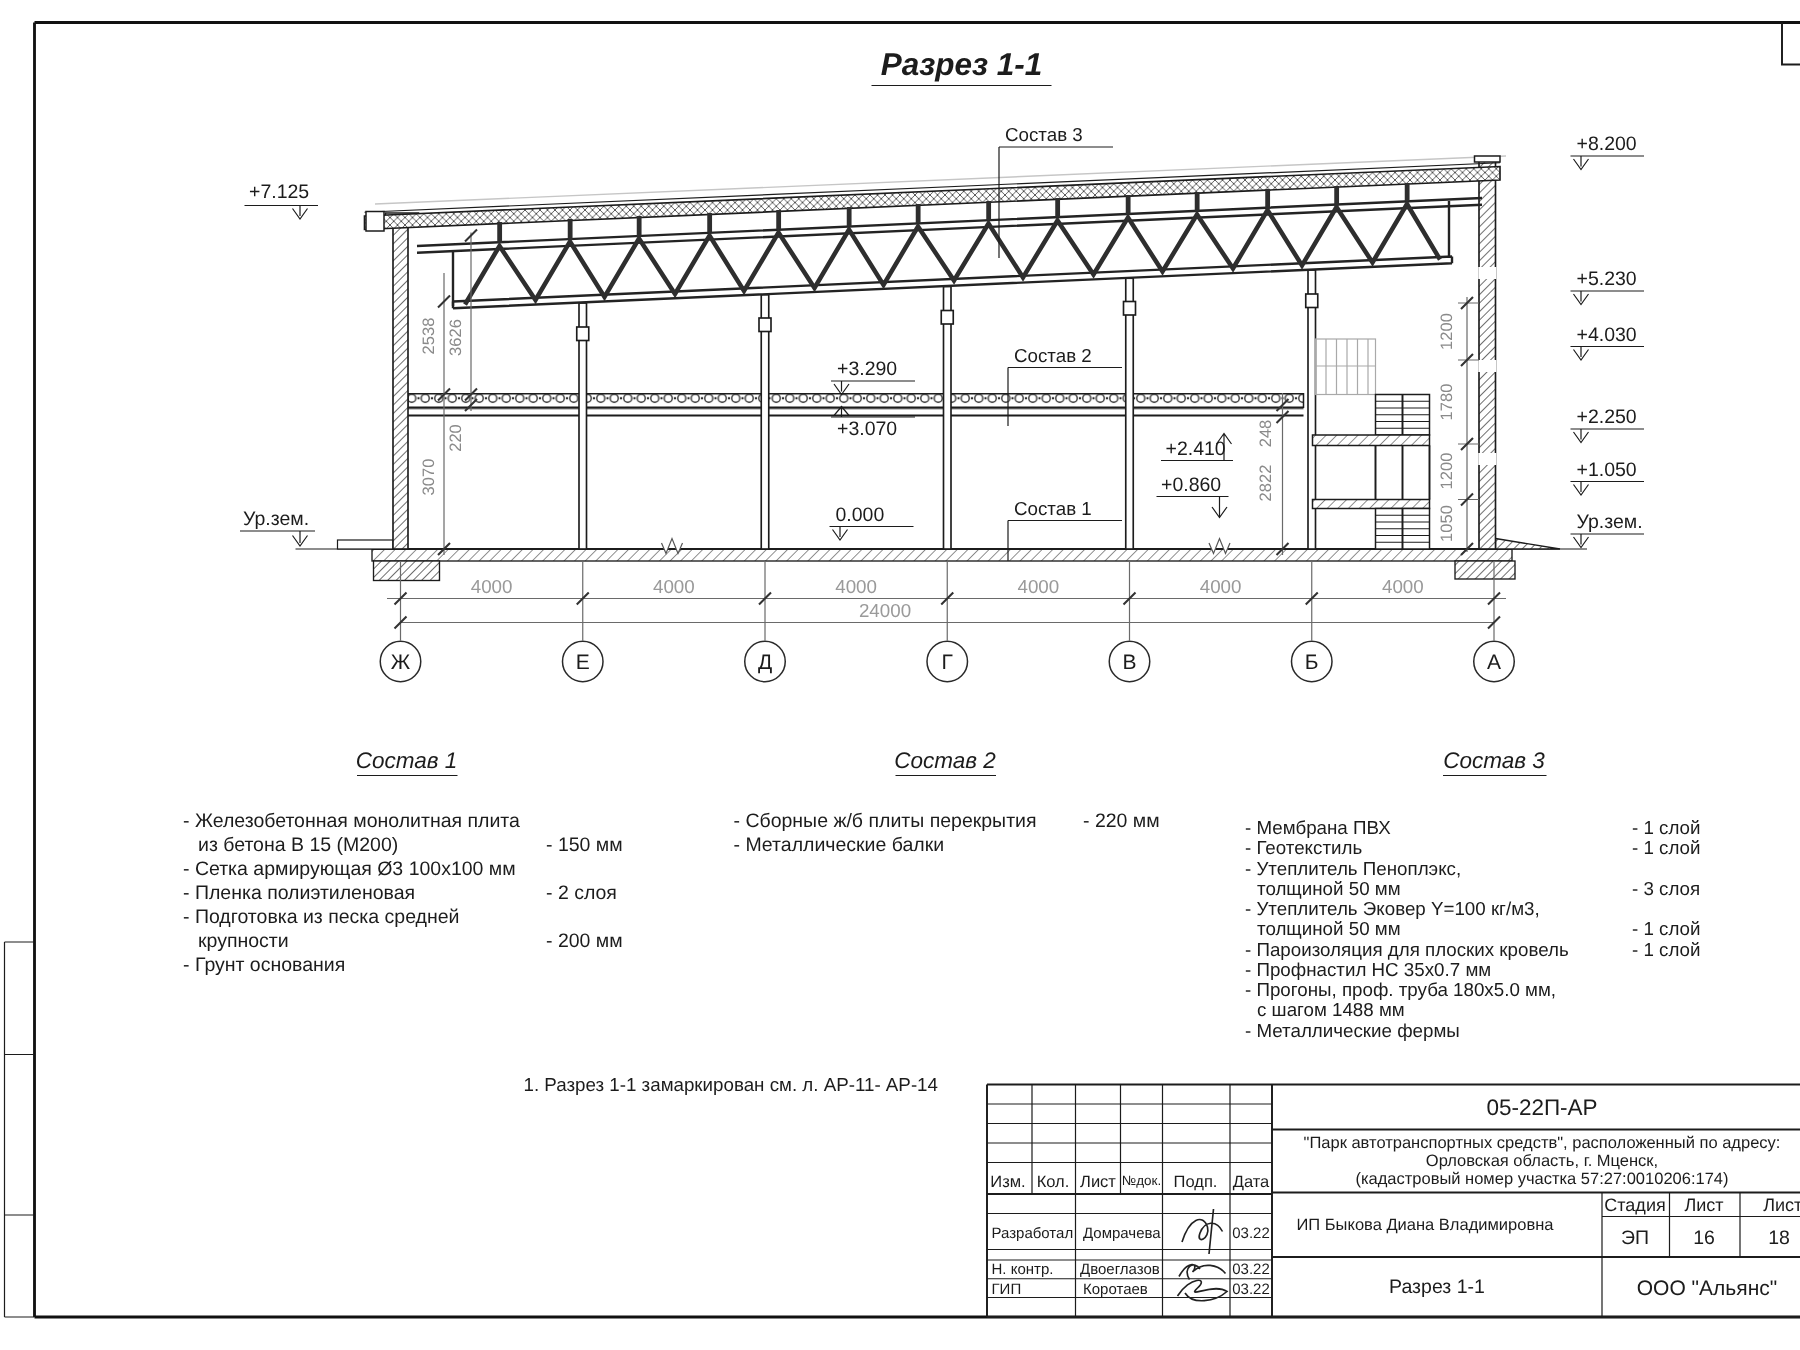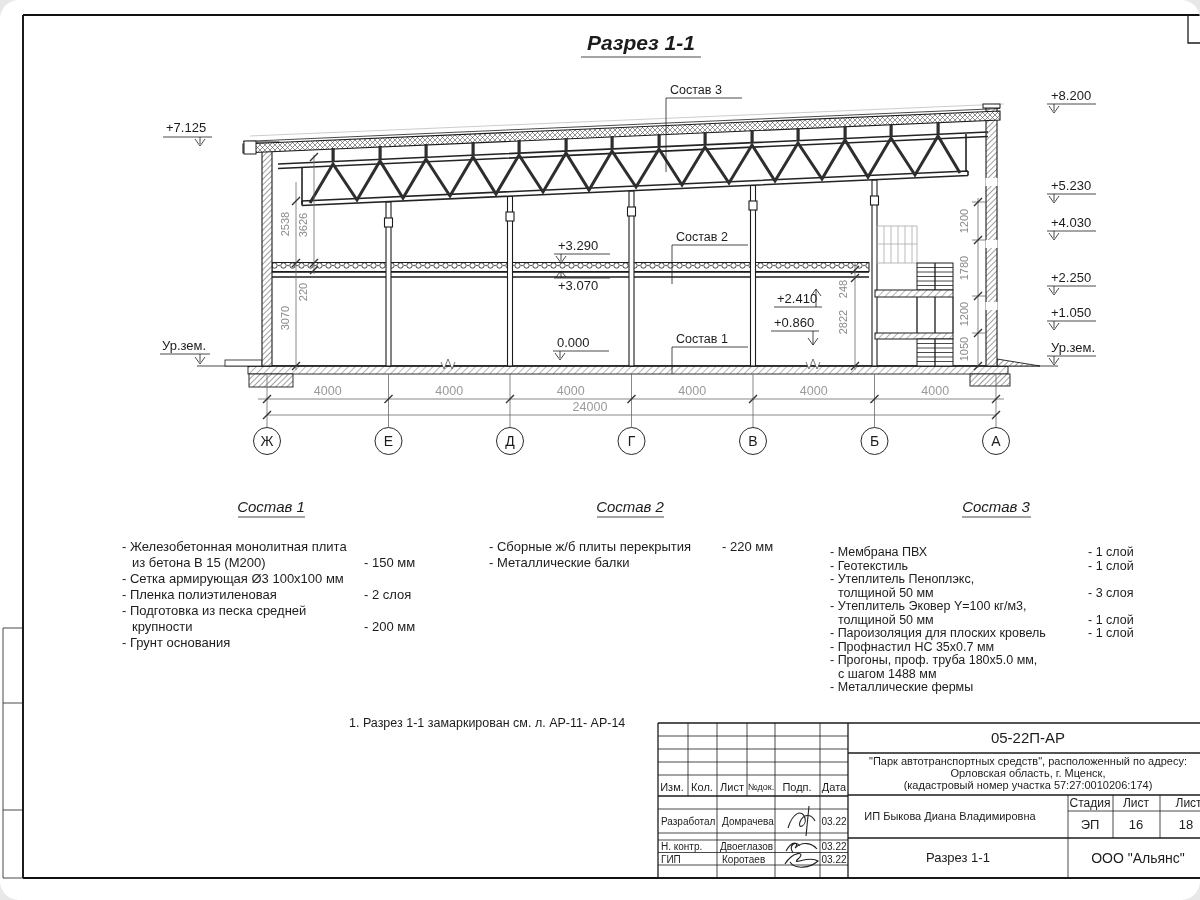--- a/index.html
+++ b/index.html
@@ -1,16 +1,16 @@
 <!DOCTYPE html>
 <html><head>
 <meta charset="utf-8">
 <style>
   html,body{margin:0;padding:0;background:#e8e8e8;}
-  #sheet{position:relative;width:1200px;height:900px;background:#ffffff;overflow:hidden;border-radius:19px;}
+  #sheet{position:relative;width:1200px;height:900px;background:#ffffff;overflow:hidden;}
   svg{display:block;}
   text{font-family:"Liberation Sans","DejaVu Sans",sans-serif;fill:#1c1c1c;}
   .t21i{font-size:21px;font-style:italic;font-weight:600;}
   .t15i{font-size:15px;font-style:italic;}
   .t13{font-size:13px;}
   .t125{font-size:12.5px;}
   .t12{font-size:12px;}
   .t11{font-size:11px;}
   .t10{font-size:10px;}
   .t9{font-size:9px;}

